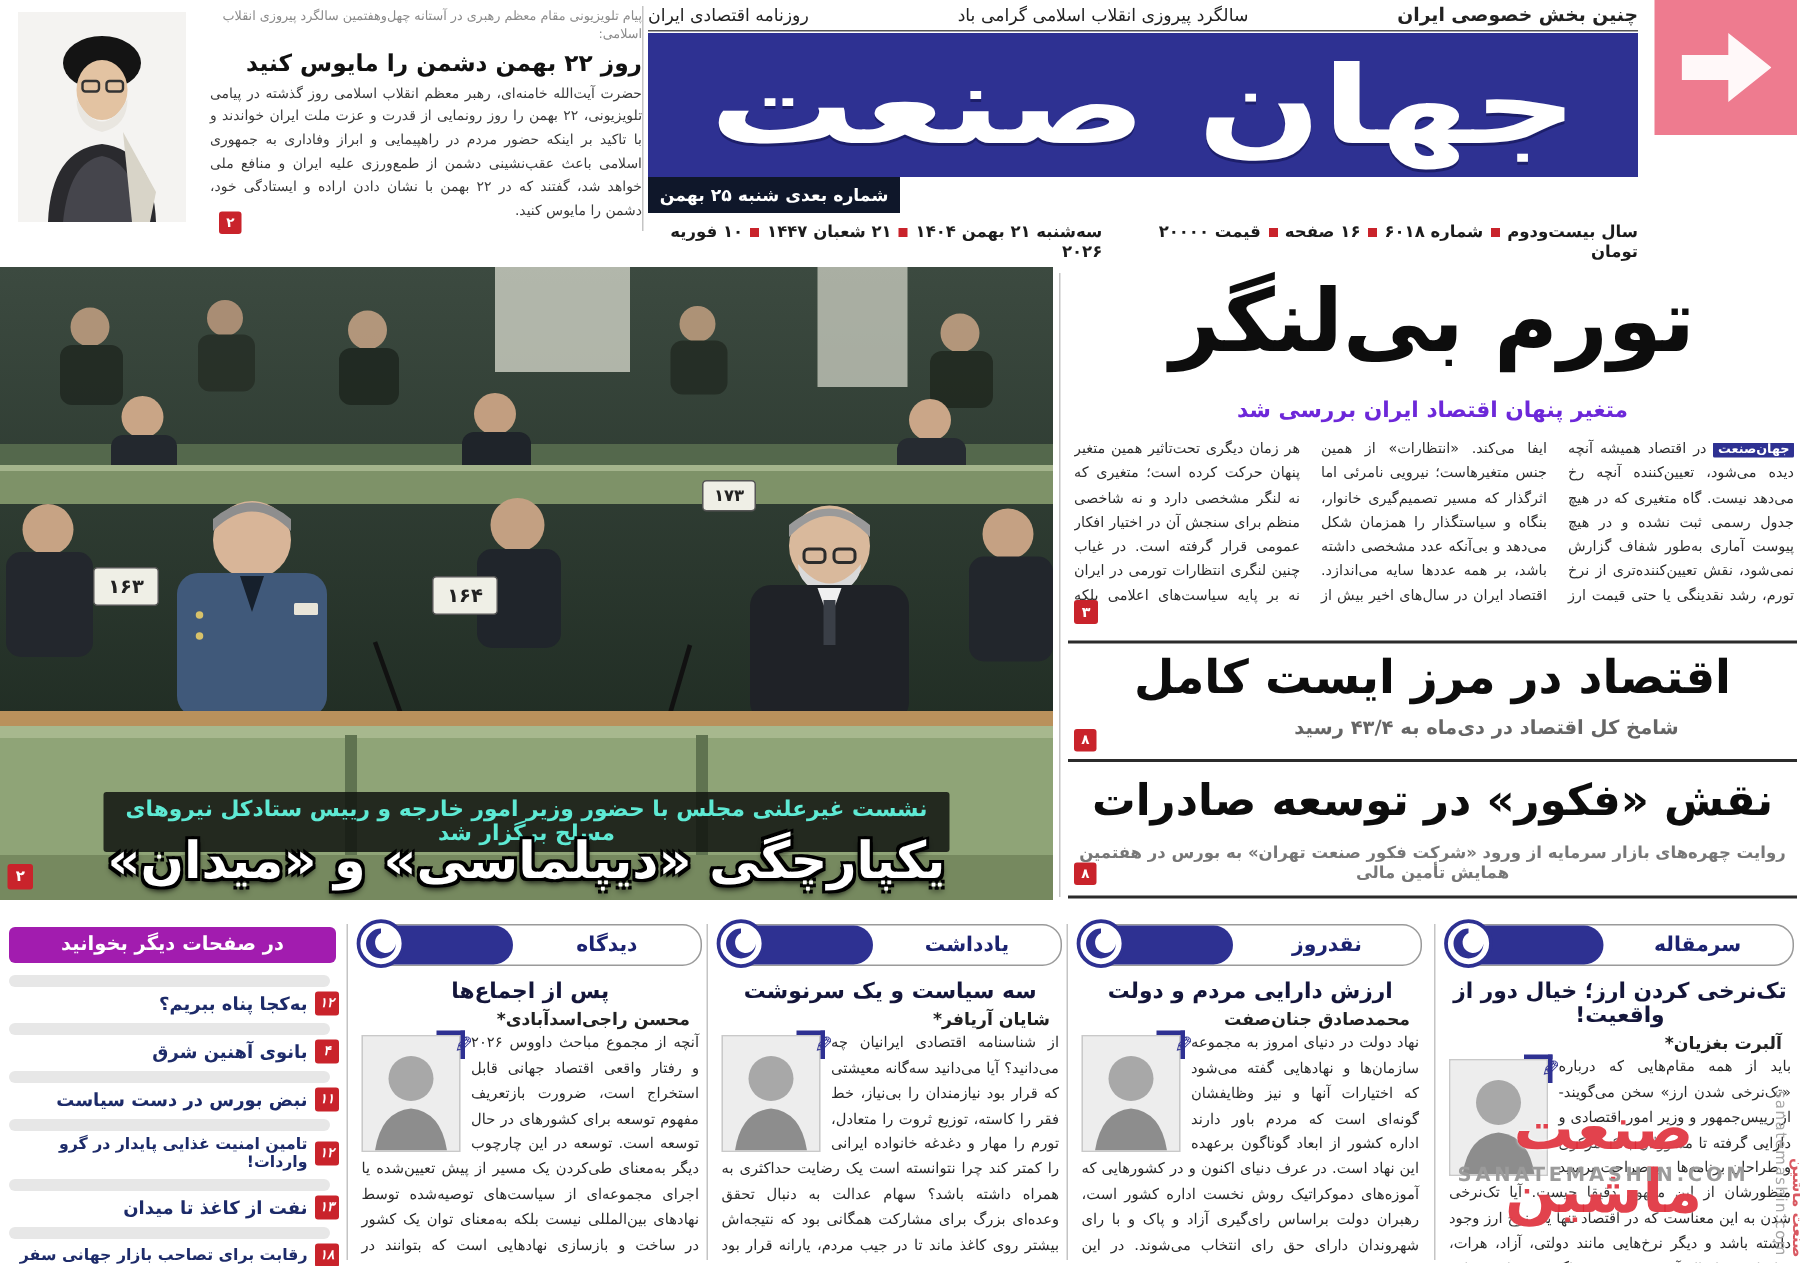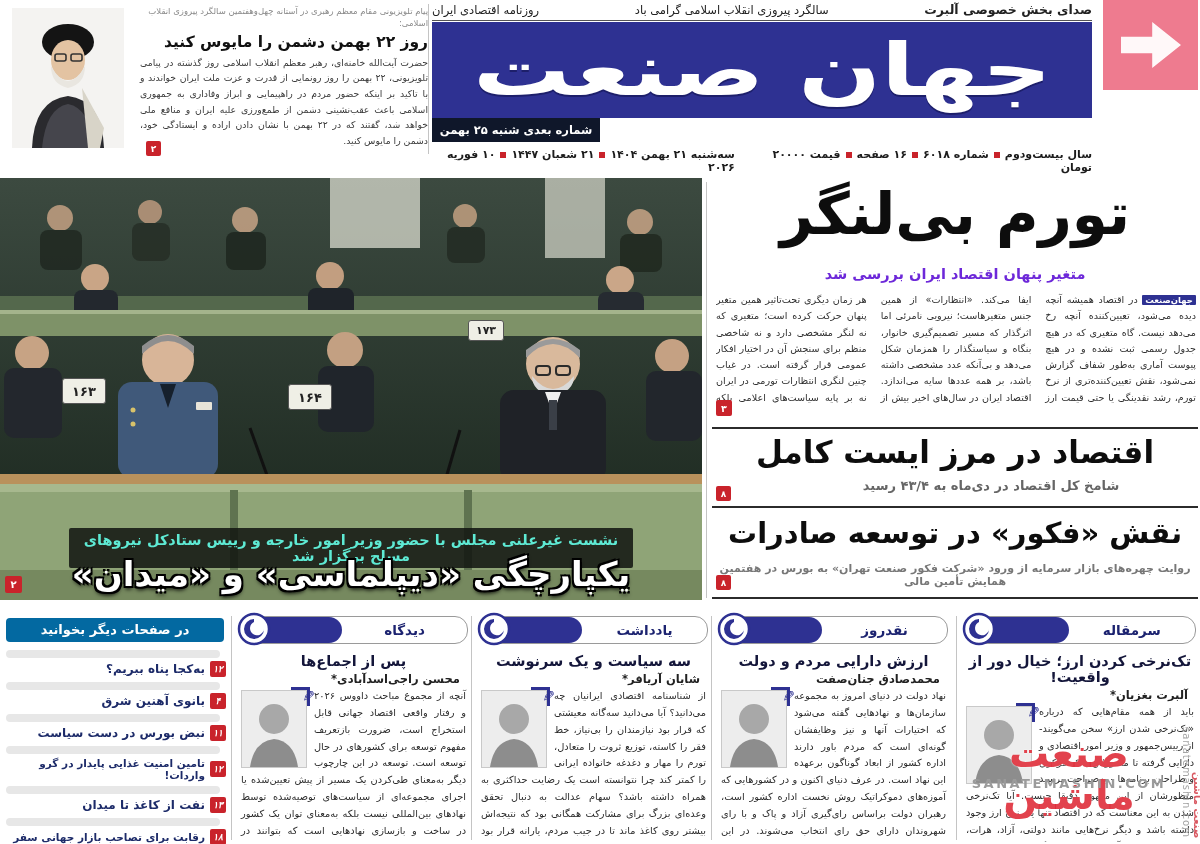--- a/index.html
+++ b/index.html
@@ -74,21 +74,21 @@
   .op-author{margin:3px 10px 2px 0;text-align:right;font-size:11.5px;font-weight:bold;color:#222;}
   .op-body{margin:2px 4px 0;font-size:9.8px;line-height:1.72;text-align:justify;color:#2b2b2b;}
   .authphoto{float:left;width:64px;height:76px;margin:2px 7px 2px 0;border:1px solid #c9c9c9;
              background:#f1f1f1;position:relative;}
   .authphoto .pin{position:absolute;top:-8px;right:-8px;color:#2e3192;font-size:15px;transform:rotate(90deg);}
   .authphoto .corner{position:absolute;top:-4px;right:-4px;width:16px;height:16px;
              border-top:3px solid #2e3192;border-right:3px solid #2e3192;}
 
   
   .sidebar{left:2px;top:612px;width:226px;height:230px;}
-  .sb-header{background:#0369a1;color:#fff;font-weight:bold;font-size:13px;text-align:center;
+  .sb-header{background:#a21caf;color:#fff;font-weight:bold;font-size:13px;text-align:center;
              height:24px;line-height:24px;border-radius:4px;margin:6px 4px 8px;}
   .sb-item{position:relative;margin:0 2px 5px;}
   .sb-strip{height:8px;background:#e7e7e7;border-radius:4px;margin:0 6px 3px 2px;}
   .sb-row{display:flex;align-items:center;justify-content:flex-start;gap:5px;}
   .sb-badge{width:16px;height:16px;font-size:9px;flex:0 0 auto;font-style:italic;}
   .sb-title{font-size:12px;font-weight:bold;color:#1d2b69;}
   .sb-title.small{font-size:10.5px;}
 
   
   .wm-logo{left:1103px;top:0;width:95px;height:90px;background:rgba(233,86,112,0.78);}
@@ -125,21 +125,21 @@
   <div class="abs leader">
     <div class="leader-kicker">پیام تلویزیونی مقام معظم رهبری در آستانه چهل‌وهفتمین سالگرد پیروزی انقلاب اسلامی:</div>
     <div class="leader-title">روز ۲۲ بهمن دشمن را مایوس کنید</div>
     <div class="leader-body">حضرت آیت‌الله خامنه‌ای، رهبر معظم انقلاب اسلامی روز گذشته در پیامی تلویزیونی، ۲۲ بهمن را روز رونمایی از قدرت و عزت ملت ایران خواندند و با تاکید بر اینکه حضور مردم در راهپیمایی و ابراز وفاداری به جمهوری اسلامی باعث عقب‌نشینی دشمن از طمع‌ورزی علیه ایران و منافع ملی خواهد شد، گفتند که در ۲۲ بهمن با نشان دادن اراده و ایستادگی خود، دشمن را مایوس کنید.</div>
   </div>
 
   <div class="abs vline" style="left:428px;top:4px;height:150px;"></div>
 
   <div class="abs mast-zone">
     <div class="slogans">
-      <span class="slogan slogan-b">صدای بخش خصوصی آلبرت</span>
+      <span class="slogan slogan-b">چنین بخش خصوصی ایران</span>
       <span class="slogan">سالگرد پیروزی انقلاب اسلامی گرامی باد</span>
       <span class="slogan">روزنامه اقتصادی ایران</span>
     </div>
     <div class="mast-box">
       <span class="mast-text">جهان صنعت</span>
     </div>
     <div class="next-issue">شماره بعدی شنبه ۲۵ بهمن</div>
     <div class="dateline">
       <span>
         <span>سال بیست‌ودوم</span><span class="redsq"></span><span>شماره ۶۰۱۸</span><span class="redsq"></span><span>۱۶ صفحه</span><span class="redsq"></span><span>قیمت ۲۰۰۰۰ تومان</span>

